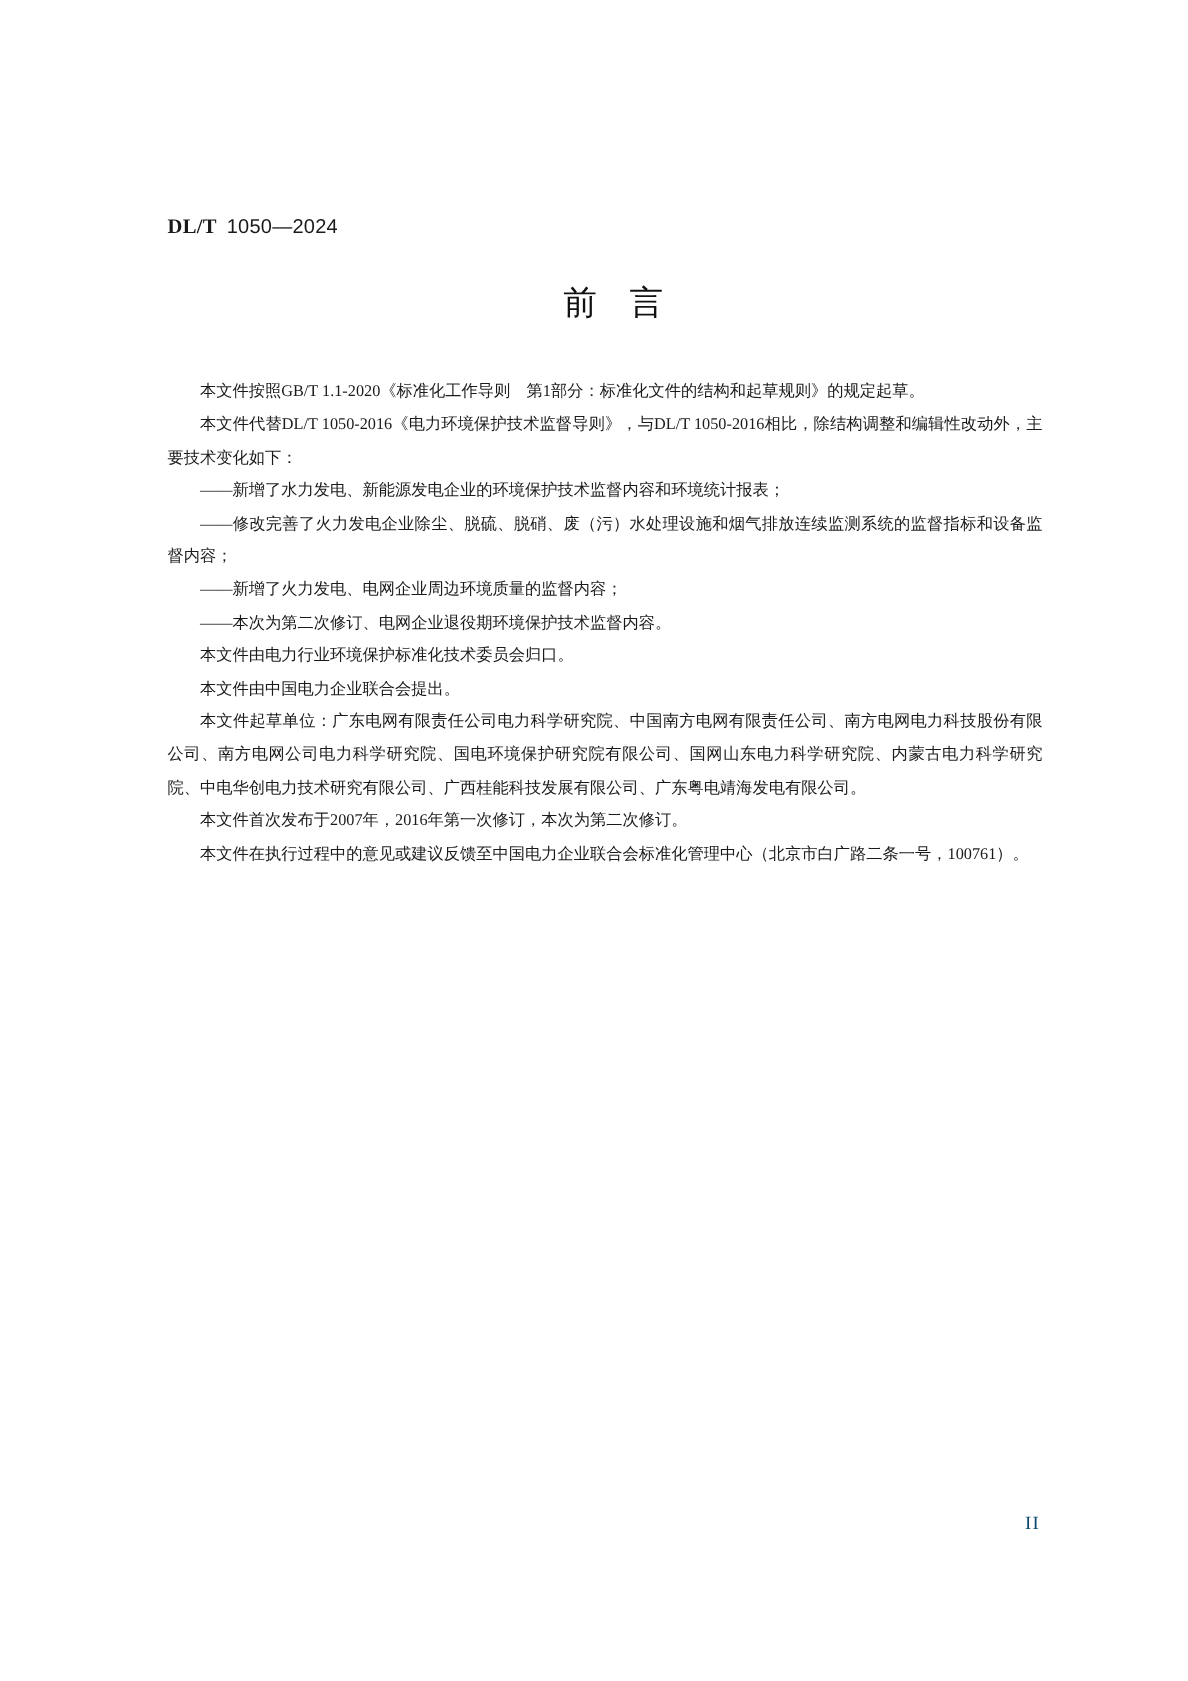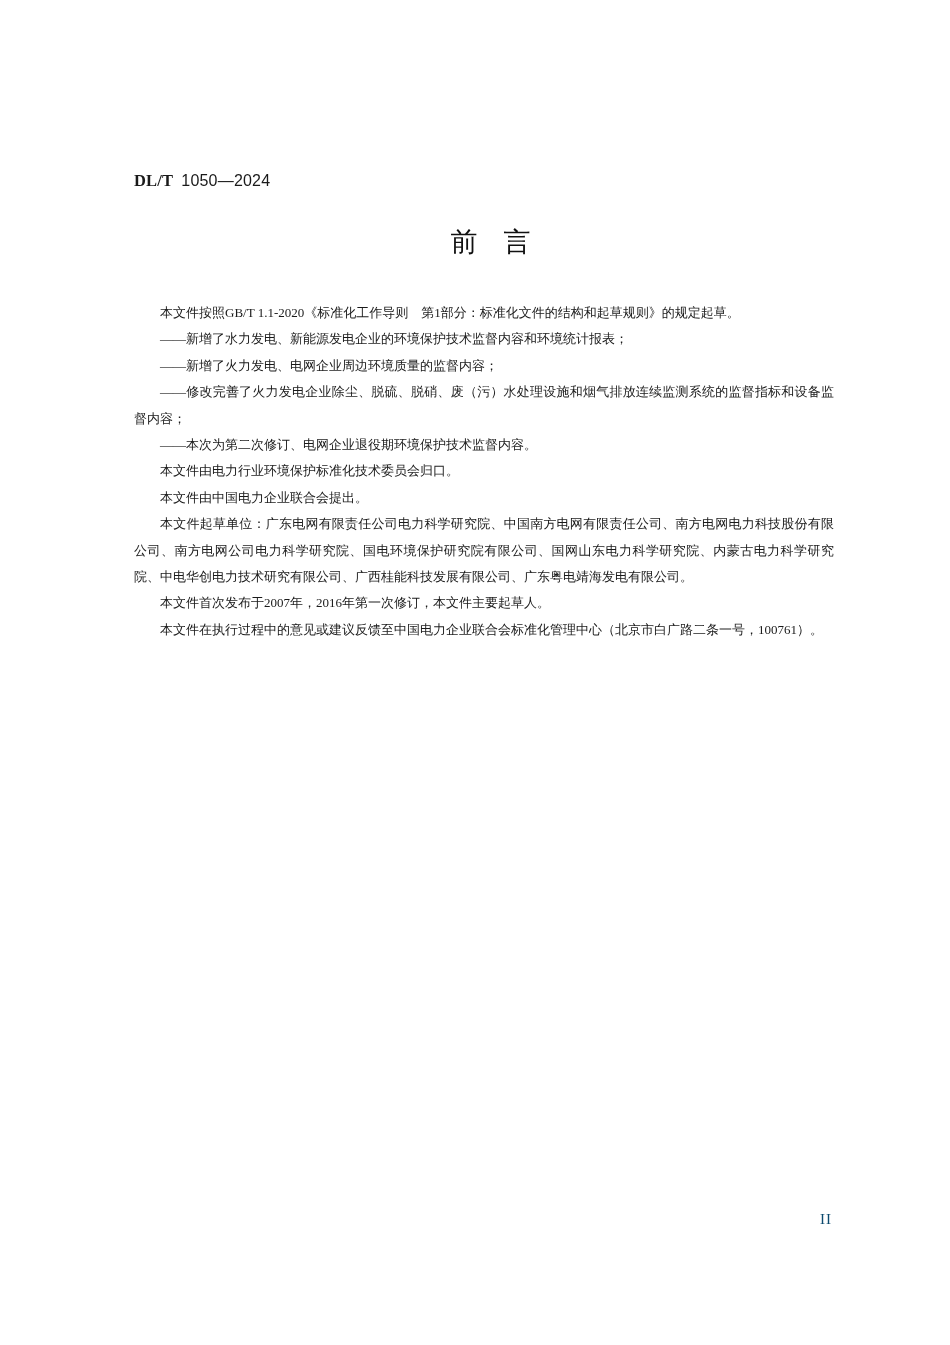--- a/index.html
+++ b/index.html
@@ -98,26 +98,27 @@
 <div class="page">
 
   <div class="running-header">
     <span class="std-prefix">DL/T</span><span class="std-number">1050—2024</span>
   </div>
 
   <div class="section-title">前言</div>
 
   <div class="body-block">
       <p class="para">本文件按照GB/T 1.1-2020《标准化工作导则　第1部分：标准化文件的结构和起草规则》的规定起草。</p>
+      <p class="para">本文件代替DL/T 1050-2016《电力环境保护技术监督导则》，与DL/T 1050-2016相比，除结构调整和编辑性改动外，主要技术变化如下：</p>
       <p class="para dash-item">——新增了水力发电、新能源发电企业的环境保护技术监督内容和环境统计报表；</p>
+      <p class="para dash-item">——修改完善了火力发电企业除尘、脱硫、脱硝、废（污）水处理设施和烟气排放连续监测系统的监督指标和设备监督内容；</p>
       <p class="para dash-item">——新增了火力发电、电网企业周边环境质量的监督内容；</p>
-      <p class="para dash-item">——修改完善了火力发电企业除尘、脱硫、脱硝、废（污）水处理设施和烟气排放连续监测系统的监督指标和设备监督内容；</p>
       <p class="para dash-item">——本次为第二次修订、电网企业退役期环境保护技术监督内容。</p>
       <p class="para">本文件由电力行业环境保护标准化技术委员会归口。</p>
       <p class="para">本文件由中国电力企业联合会提出。</p>
       <p class="para">本文件起草单位：广东电网有限责任公司电力科学研究院、中国南方电网有限责任公司、南方电网电力科技股份有限公司、南方电网公司电力科学研究院、国电环境保护研究院有限公司、国网山东电力科学研究院、内蒙古电力科学研究院、中电华创电力技术研究有限公司、广西桂能科技发展有限公司、广东粤电靖海发电有限公司。</p>
-      <p class="para">本文件首次发布于2007年，2016年第一次修订，本文件主要起草人。</p>
+      <p class="para">本文件首次发布于2007年，2016年第一次修订，本次为第二次修订。</p>
       <p class="para">本文件在执行过程中的意见或建议反馈至中国电力企业联合会标准化管理中心（北京市白广路二条一号，100761）。</p>
     </div>
 
   <div class="page-number">II</div>
 
 </div>
 
 </body></html>

